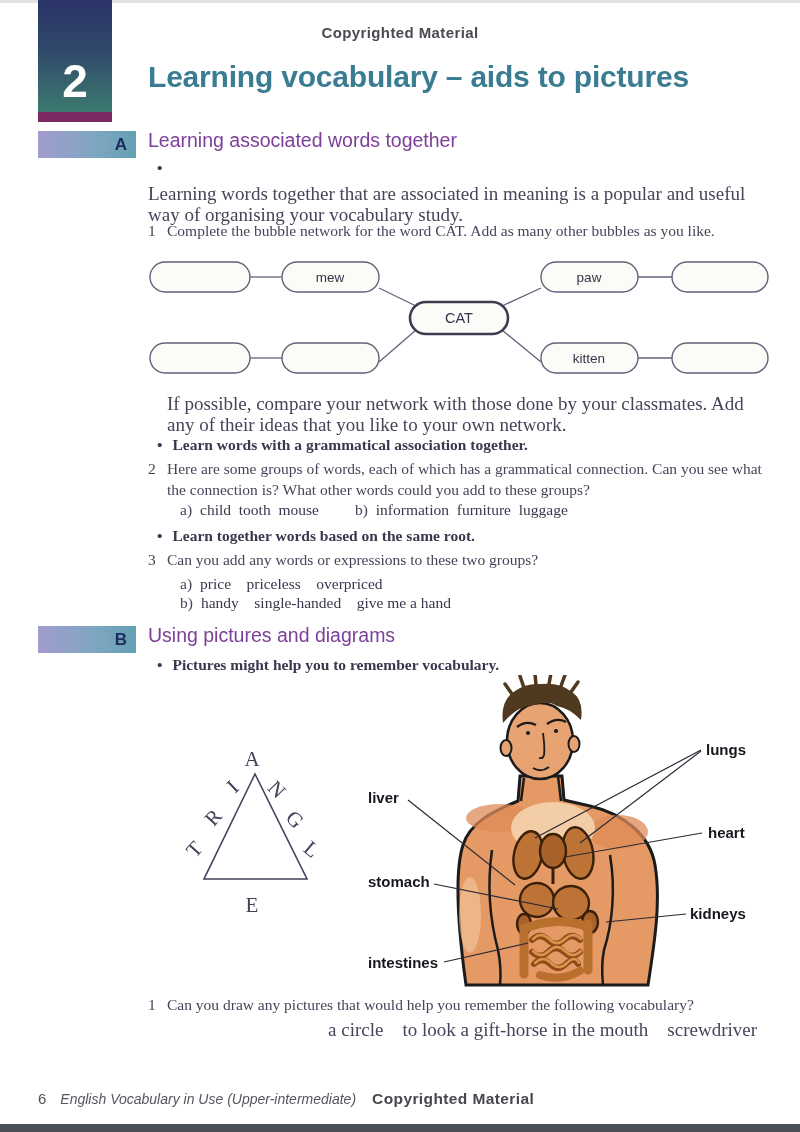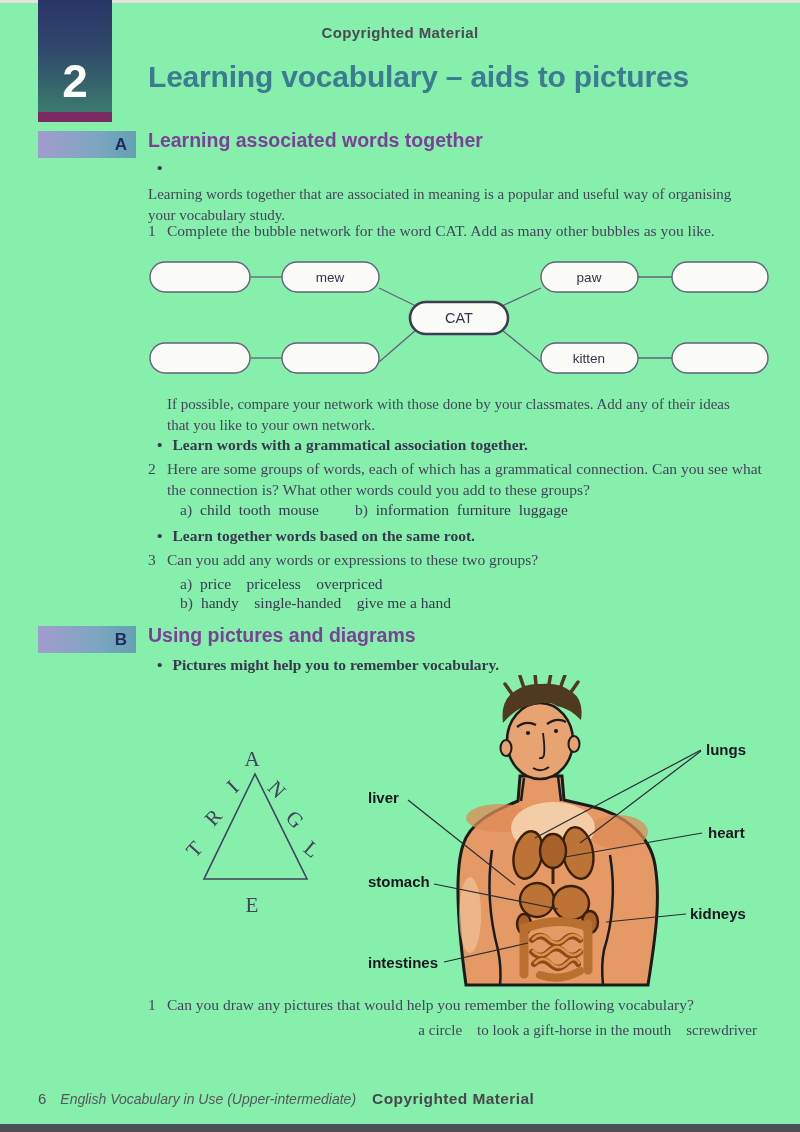--- a/index.html
+++ b/index.html
@@ -1,39 +1,39 @@
 <!DOCTYPE html>
 <html><head>
 <meta charset="utf-8">
 <style>
   html,body{margin:0;padding:0;background:#e9e8e5;}
-  .page{position:relative;width:800px;height:1132px;background:#86efac;overflow:hidden;
+  .page{position:relative;width:800px;height:1132px;background:#ffffff;overflow:hidden;
         font-family:"Liberation Serif",serif;color:#45455a;box-shadow:inset 0 3px 0 #e2e2df;}
   .top-copyright{position:absolute;top:24px;left:0;width:800px;text-align:center;
         font-family:"Liberation Sans",sans-serif;font-size:15px;font-weight:600;color:#4a4a52;letter-spacing:.4px;}
   .unit-box{position:absolute;left:38px;top:0;width:74px;height:112px;
         background:linear-gradient(180deg,#2b3468 0%,#30496b 45%,#3c7a6f 100%);
         display:flex;align-items:flex-end;justify-content:center;}
   .unit-num{font-family:"Liberation Sans",sans-serif;font-weight:bold;font-size:46px;color:#ffffff;line-height:1;margin-bottom:8px;}
   .unit-strip{position:absolute;left:38px;top:112px;width:74px;height:10px;background:#7c2a63;}
   .title{position:absolute;left:148px;top:60px;margin:0;font-family:"Liberation Sans",sans-serif;
         font-size:30px;font-weight:bold;color:#3a7d92;letter-spacing:-.2px;white-space:nowrap;}
   .sec-bar{position:absolute;left:38px;width:98px;height:27px;
         background:linear-gradient(90deg,#a29cce 0%,#7da6c0 60%,#62a1b3 100%);
         display:flex;align-items:center;justify-content:flex-end;padding-right:9px;box-sizing:border-box;}
   .sec-letter{font-family:"Liberation Sans",sans-serif;font-weight:bold;font-size:17px;color:#1f2a5e;}
   .sec-head{position:absolute;left:148px;margin:0;font-family:"Liberation Sans",sans-serif;
-        font-size:19.5px;font-weight:bold;color:#7c4099;white-space:nowrap;}
+        font-size:19.5px;font-weight:normal;color:#7c4099;white-space:nowrap;}
   .bullet{position:absolute;left:157px;width:612px;display:flex;gap:10px;
         font-weight:bold;color:#38384e;font-size:15.5px;line-height:20.5px;}
   .bullet .dot{flex:none;}
   .num-item{position:absolute;left:148px;width:618px;display:flex;font-size:15.5px;line-height:20.5px;}
   .num-item .num{width:19px;flex:none;}
   .num-item .txt{flex:1;}
-  .para{position:absolute;left:148px;width:612px;font-size:15px;line-height:20.5px;}
+  .para{position:absolute;left:148px;width:612px;font-size:19px;line-height:20.5px;}
   .note{left:167px;width:588px;}
   .sub{position:absolute;left:180px;font-size:15.5px;line-height:20px;display:flex;gap:8px;white-space:pre-wrap;}
   .sub .w{font-weight:normal;color:#38384e;}
   .sub-pair{gap:36px;}
   .sub-pair .grp{display:flex;gap:8px;white-space:pre-wrap;}
   .gapline{white-space:pre-wrap;text-align:right;}
   .net-svg{position:absolute;left:140px;top:253px;width:640px;height:127px;}
   .fig-svg{position:absolute;left:140px;top:675px;width:650px;height:315px;}
   .net-bubble{fill:#fbfbf8;stroke:#62627a;stroke-width:1.4;}
   .net-bubble-main{fill:#fbfbf8;stroke:#3c3c52;stroke-width:2.6;}

